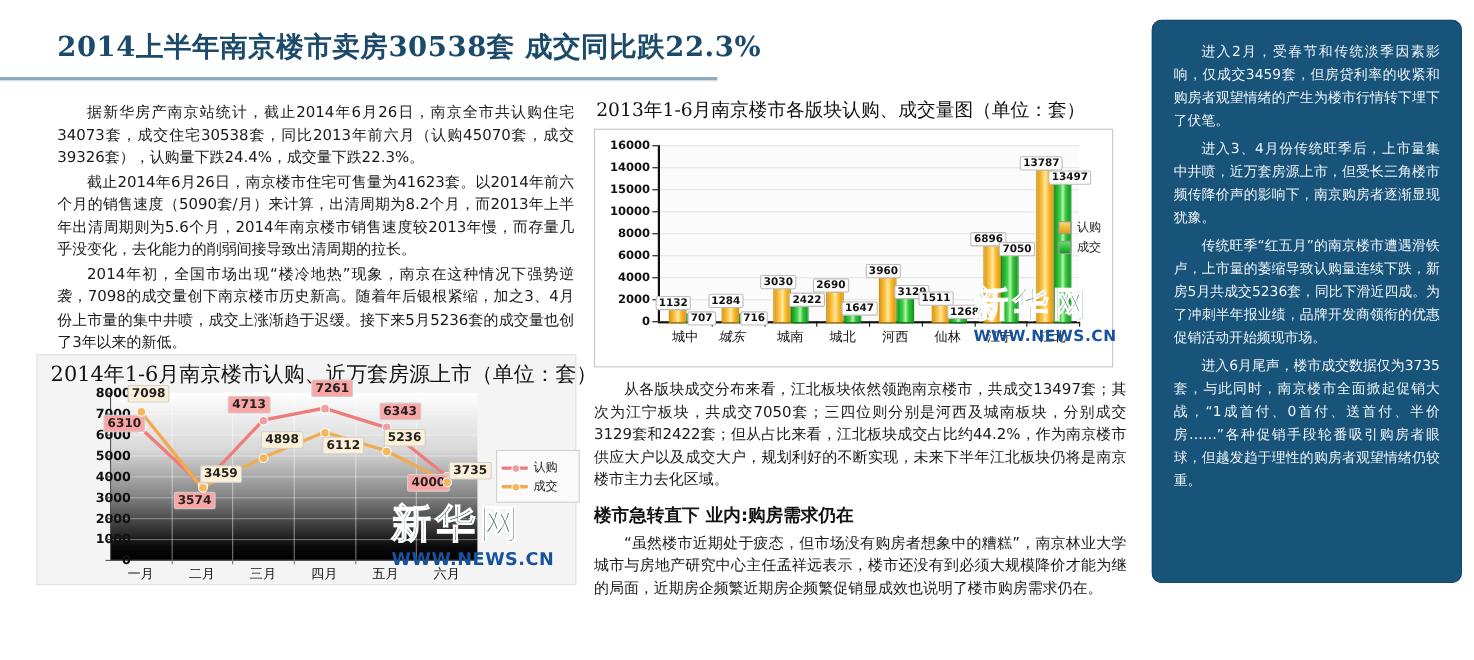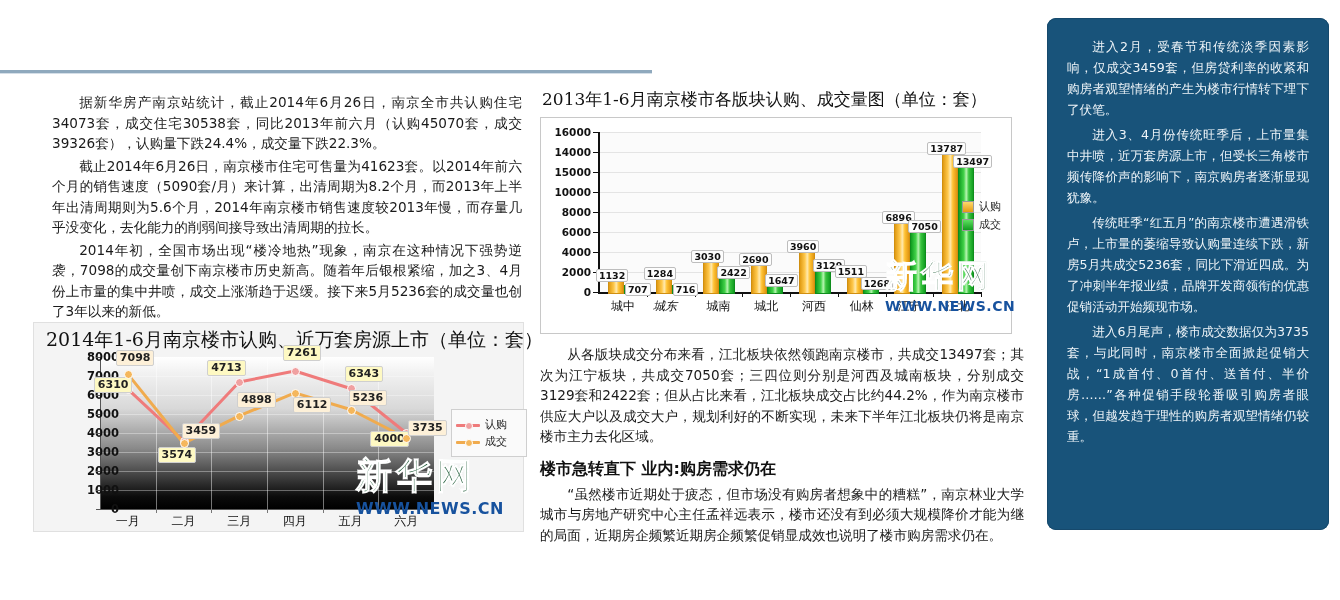--- a/index.html
+++ b/index.html
@@ -70,21 +70,21 @@
     border:1px solid #fff;margin-left:-4px;margin-top:-4px;
   }
   .lc-dot.rg{background:#f0a0a0;}
   .lc-dot.cj{background:#f5b75c;}
   .lc-lbl{
     position:absolute;font-size:11px;font-weight:600;color:#222;
     padding:1px 3px;border:1px solid #cfcfcf;border-radius:2px;
     white-space:nowrap;line-height:12px;
     font-family:"DejaVu Sans","Liberation Sans",sans-serif;
   }
-  .lc-lbl.rg{background:#fef9c3;}
+  .lc-lbl.rg{background:#fca5a5;}
   .lc-lbl.cj{background:#fdf0d8;}
   .lc-legend{
     position:absolute;left:417px;top:86px;width:66px;
     background:#fafafa;border:1px solid #cfcfcf;padding:5px 4px;
   }
   .lc-legend .row{display:flex;align-items:center;margin:2px 0;}
   .lc-legend .sw{position:relative;width:24px;height:8px;margin-right:5px;}
   .lc-legend .sw .bar{position:absolute;top:3px;left:0;width:24px;height:3px;border-radius:1px;}
   .lc-legend .sw .pt{position:absolute;top:1px;left:9px;width:6px;height:6px;border-radius:50%;border:1px solid #fff;}
   .lc-legend .tx{font-size:11px;color:#222;}
@@ -170,20 +170,21 @@
     margin:0 0 4px 0;color:#eef4f8;font-size:12.6px;line-height:21px;
     text-indent:2em;text-align:justify;
     font-family:"DejaVu Sans","Liberation Sans",sans-serif;
   }
 </style>
 </head>
 <body>
 
 <div class="page">
 
+  <div class="headline">2014上半年南京楼市卖房30538套 成交同比跌22.3%</div>
   <div class="head-rule"></div>
   <div class="head-rule-2"></div>
 
   <div class="col-left">
     <p class="body">据新华房产南京站统计，截止2014年6月26日，南京全市共认购住宅34073套，成交住宅30538套，同比2013年前六月（认购45070套，成交39326套），认购量下跌24.4%，成交量下跌22.3%。</p>
     <p class="body">截止2014年6月26日，南京楼市住宅可售量为41623套。以2014年前六个月的销售速度（5090套/月）来计算，出清周期为8.2个月，而2013年上半年出清周期则为5.6个月，2014年南京楼市销售速度较2013年慢，而存量几乎没变化，去化能力的削弱间接导致出清周期的拉长。</p>
     <p class="body">2014年初，全国市场出现“楼冷地热”现象，南京在这种情况下强势逆袭，7098的成交量创下南京楼市历史新高。随着年后银根紧缩，加之3、4月份上市量的集中井喷，成交上涨渐趋于迟缓。接下来5月5236套的成交量也创了3年以来的新低。</p>
   </div>
 
   <div class="linechart-wrap">

